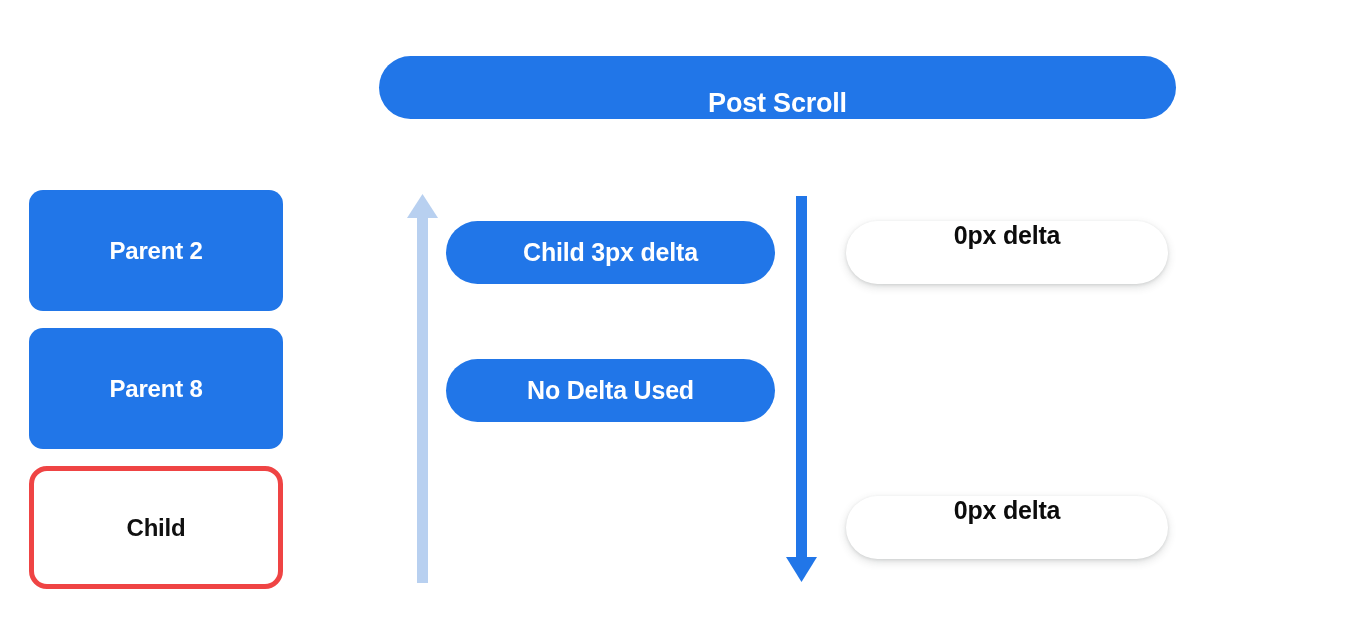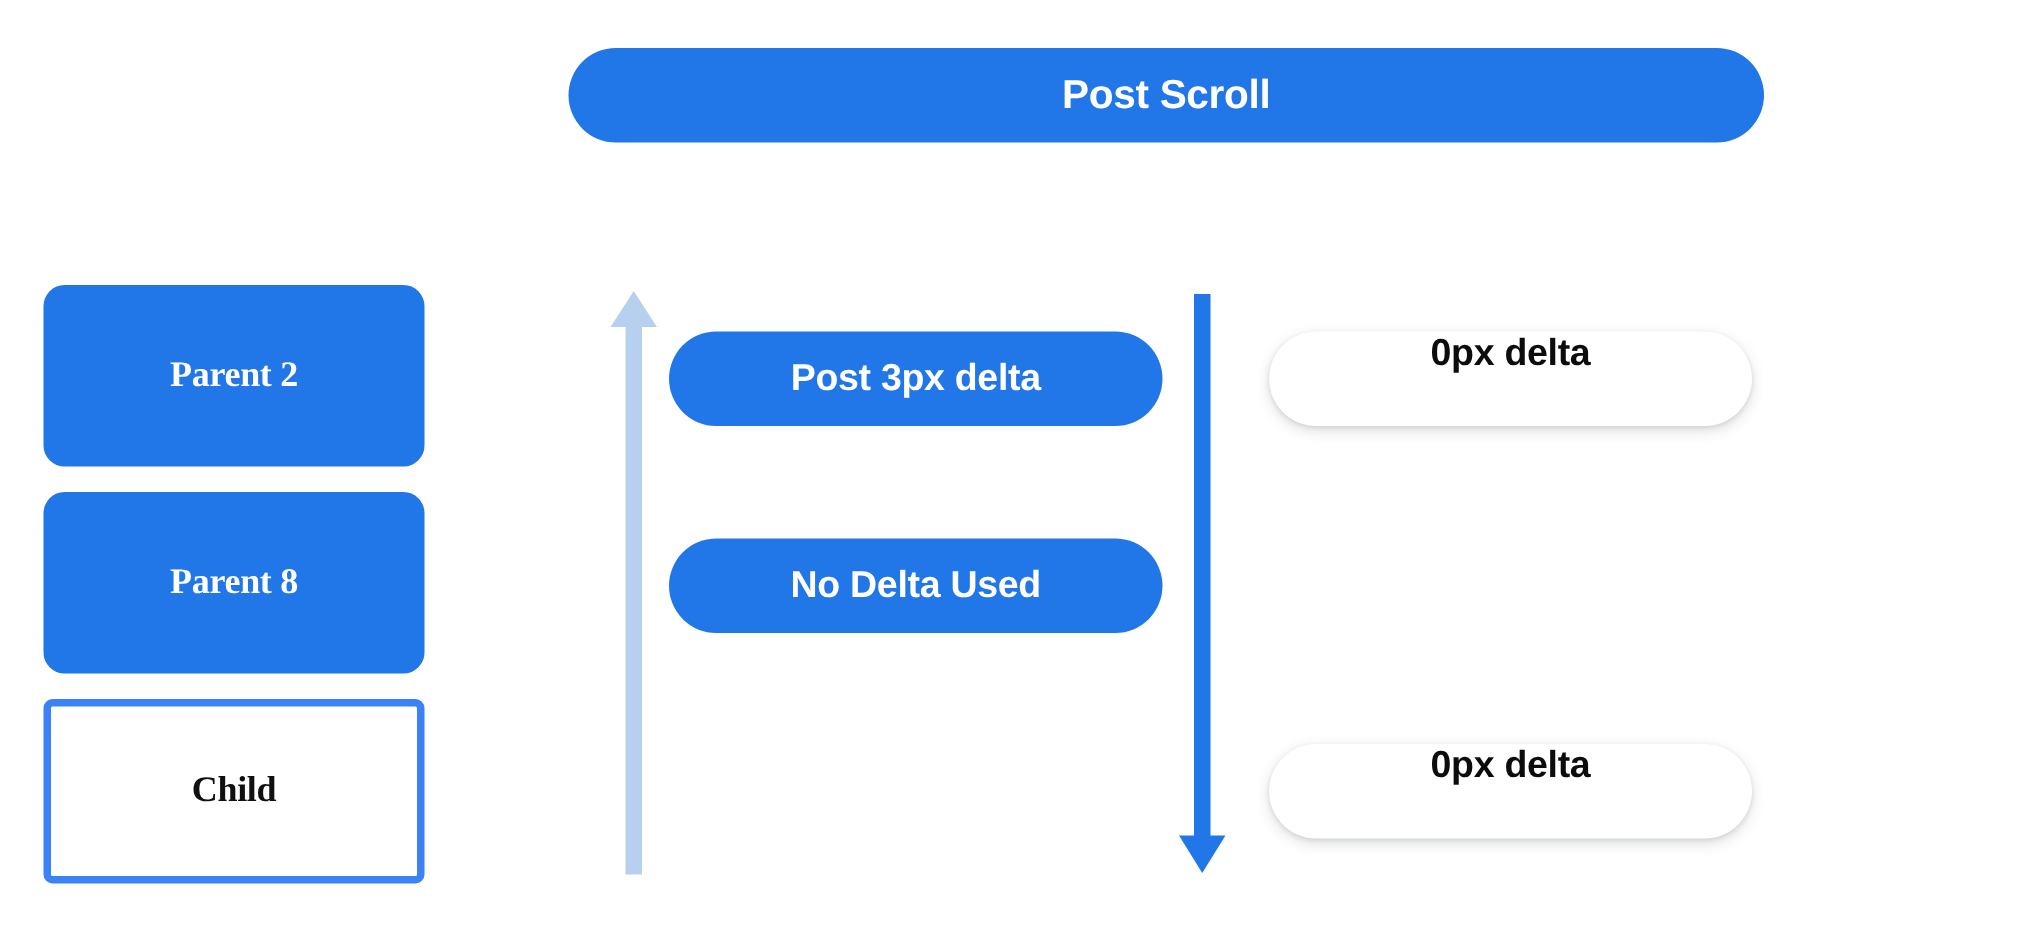--- a/index.html
+++ b/index.html
@@ -21,56 +21,55 @@
     left: 0;
     top: 0;
     width: 1346px;
     height: 624px;
   }
 
   
   .header-pill {
     position: absolute;
     left: 379px;
-    top: 32px;
+    top: 56px;
     width: 797px;
     height: 63px;
     background: #2176e8;
     border-radius: 32px;
     display: flex;
-    align-items: center;
+    align-items: flex-end;
     justify-content: center;
   }
   .header-pill-label {
     color: #ffffff;
     font-size: 27px;
     font-weight: bold;
     letter-spacing: -0.2px;
   }
 
   
   .box {
     position: absolute;
     left: 29px;
     width: 254px;
     height: 121px;
     border-radius: 14px;
     display: flex;
     align-items: center;
     justify-content: center;
     box-sizing: border-box;
-    font-family: Liberation Serif, serif;
   }
   .box-filled {
     background: #2176e8;
   }
   .box-outlined {
     background: #ffffff;
-    border: 5px solid #3b82f6;
-    border-radius: 6px;
+    border: 5px solid #ef4444;
+    border-radius: 18px;
   }
   .box-label {
     font-size: 24px;
     font-weight: bold;
     letter-spacing: -0.2px;
   }
   .box-filled .box-label { color: #ffffff; }
   .box-outlined .box-label { color: #101010; }
 
   #box-parent2 { top: 190px; }
@@ -158,21 +157,21 @@
       <polygon points="422.5,194 438,218 407,218" fill="#b8d0f0"></polygon>
     </g>
 
     <g>
       <rect x="796" y="196" width="11" height="362" fill="#2176e8"></rect>
       <polygon points="801.5,582 786,557 817,557" fill="#2176e8"></polygon>
     </g>
   </svg>
 
   <div class="mid-pill" id="mid-pill-0">
-    <span class="mid-pill-label">Post 3px delta</span>
+    <span class="mid-pill-label">Child 3px delta</span>
   </div>
 
   <div class="mid-pill" id="mid-pill-1">
     <span class="mid-pill-label">No Delta Used</span>
   </div>
 
   <div class="right-pill" id="right-pill-0">
     <span class="right-pill-label">0px delta</span>
   </div>
 

